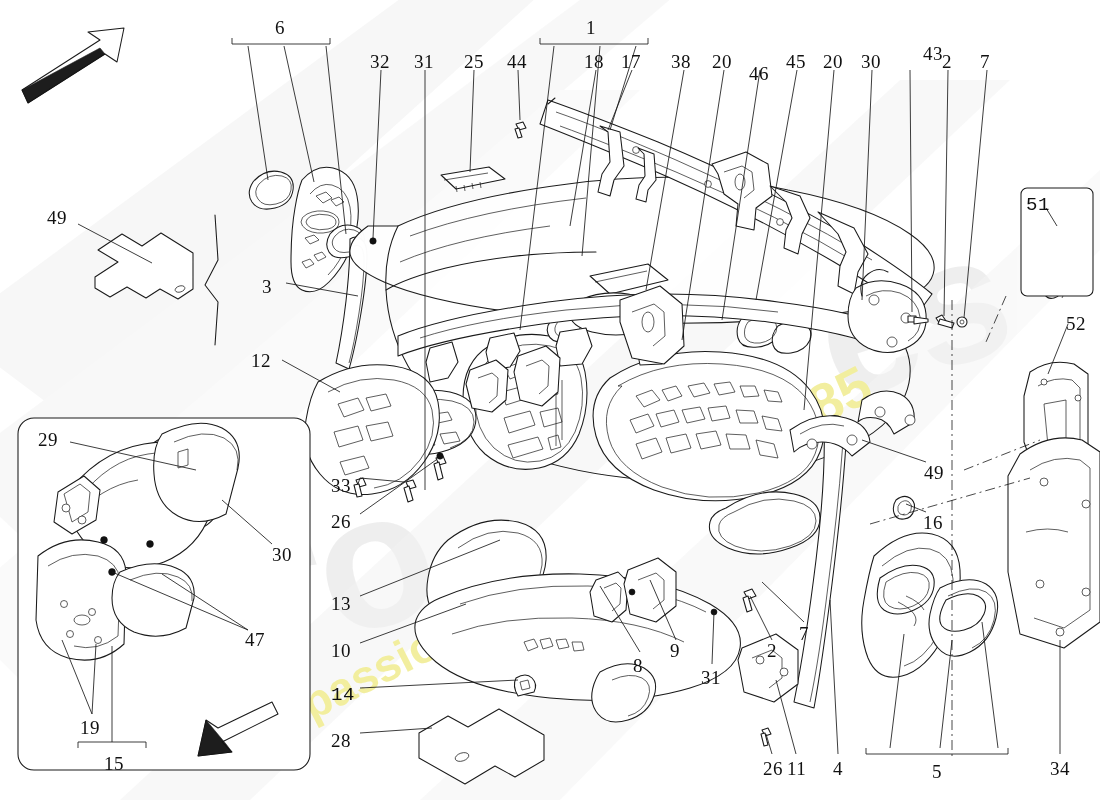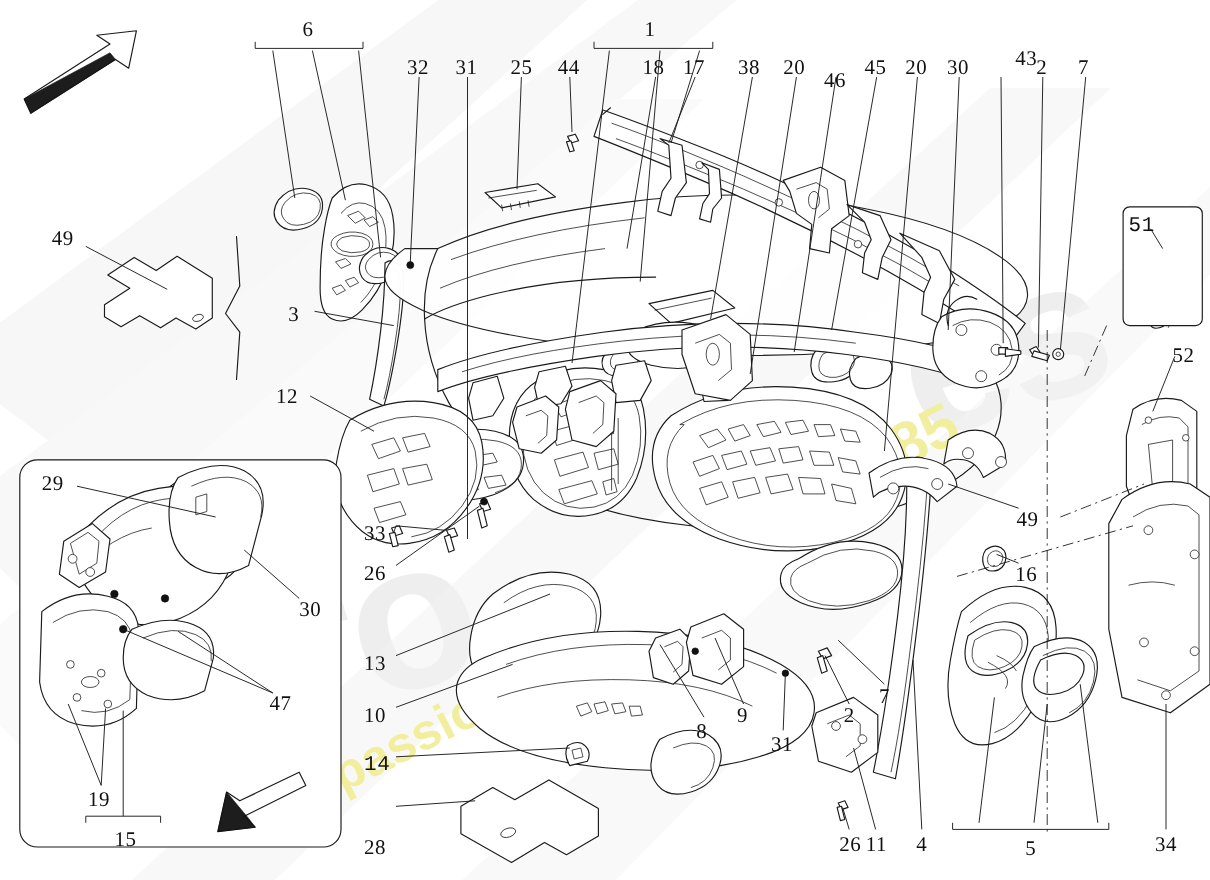--- a/index.html
+++ b/index.html
@@ -570,21 +570,21 @@
   <div class="lbl" style="left:980px;top:52px;">7</div>
 
   <div class="lbl" style="left:47px;top:208px;">49</div>
   <div class="lbl" style="left:262px;top:277px;">3</div>
   <div class="lbl" style="left:251px;top:351px;">12</div>
   <div class="lbl" style="left:331px;top:476px;">33</div>
   <div class="lbl" style="left:331px;top:512px;">26</div>
   <div class="lbl" style="left:331px;top:594px;">13</div>
   <div class="lbl" style="left:331px;top:641px;">10</div>
   <div class="lbl" style="left:331px;top:686px;font-family:Liberation Mono, monospace;">14</div>
-  <div class="lbl" style="left:331px;top:731px;margin-top:30px;">28</div>
+  <div class="lbl" style="left:331px;top:731px;">28</div>
 
   <div class="lbl" style="left:1026px;top:196px;font-family:Liberation Mono, monospace;">51</div>
   <div class="lbl" style="left:1066px;top:314px;">52</div>
   <div class="lbl" style="left:924px;top:463px;text-align:center;">49</div>
   <div class="lbl" style="left:923px;top:513px;">16</div>
   <div class="lbl" style="left:1050px;top:759px;">34</div>
 
   <div class="lbl" style="left:670px;top:641px;">9</div>
   <div class="lbl" style="left:633px;top:656px;">8</div>
   <div class="lbl" style="left:701px;top:668px;">31</div>

